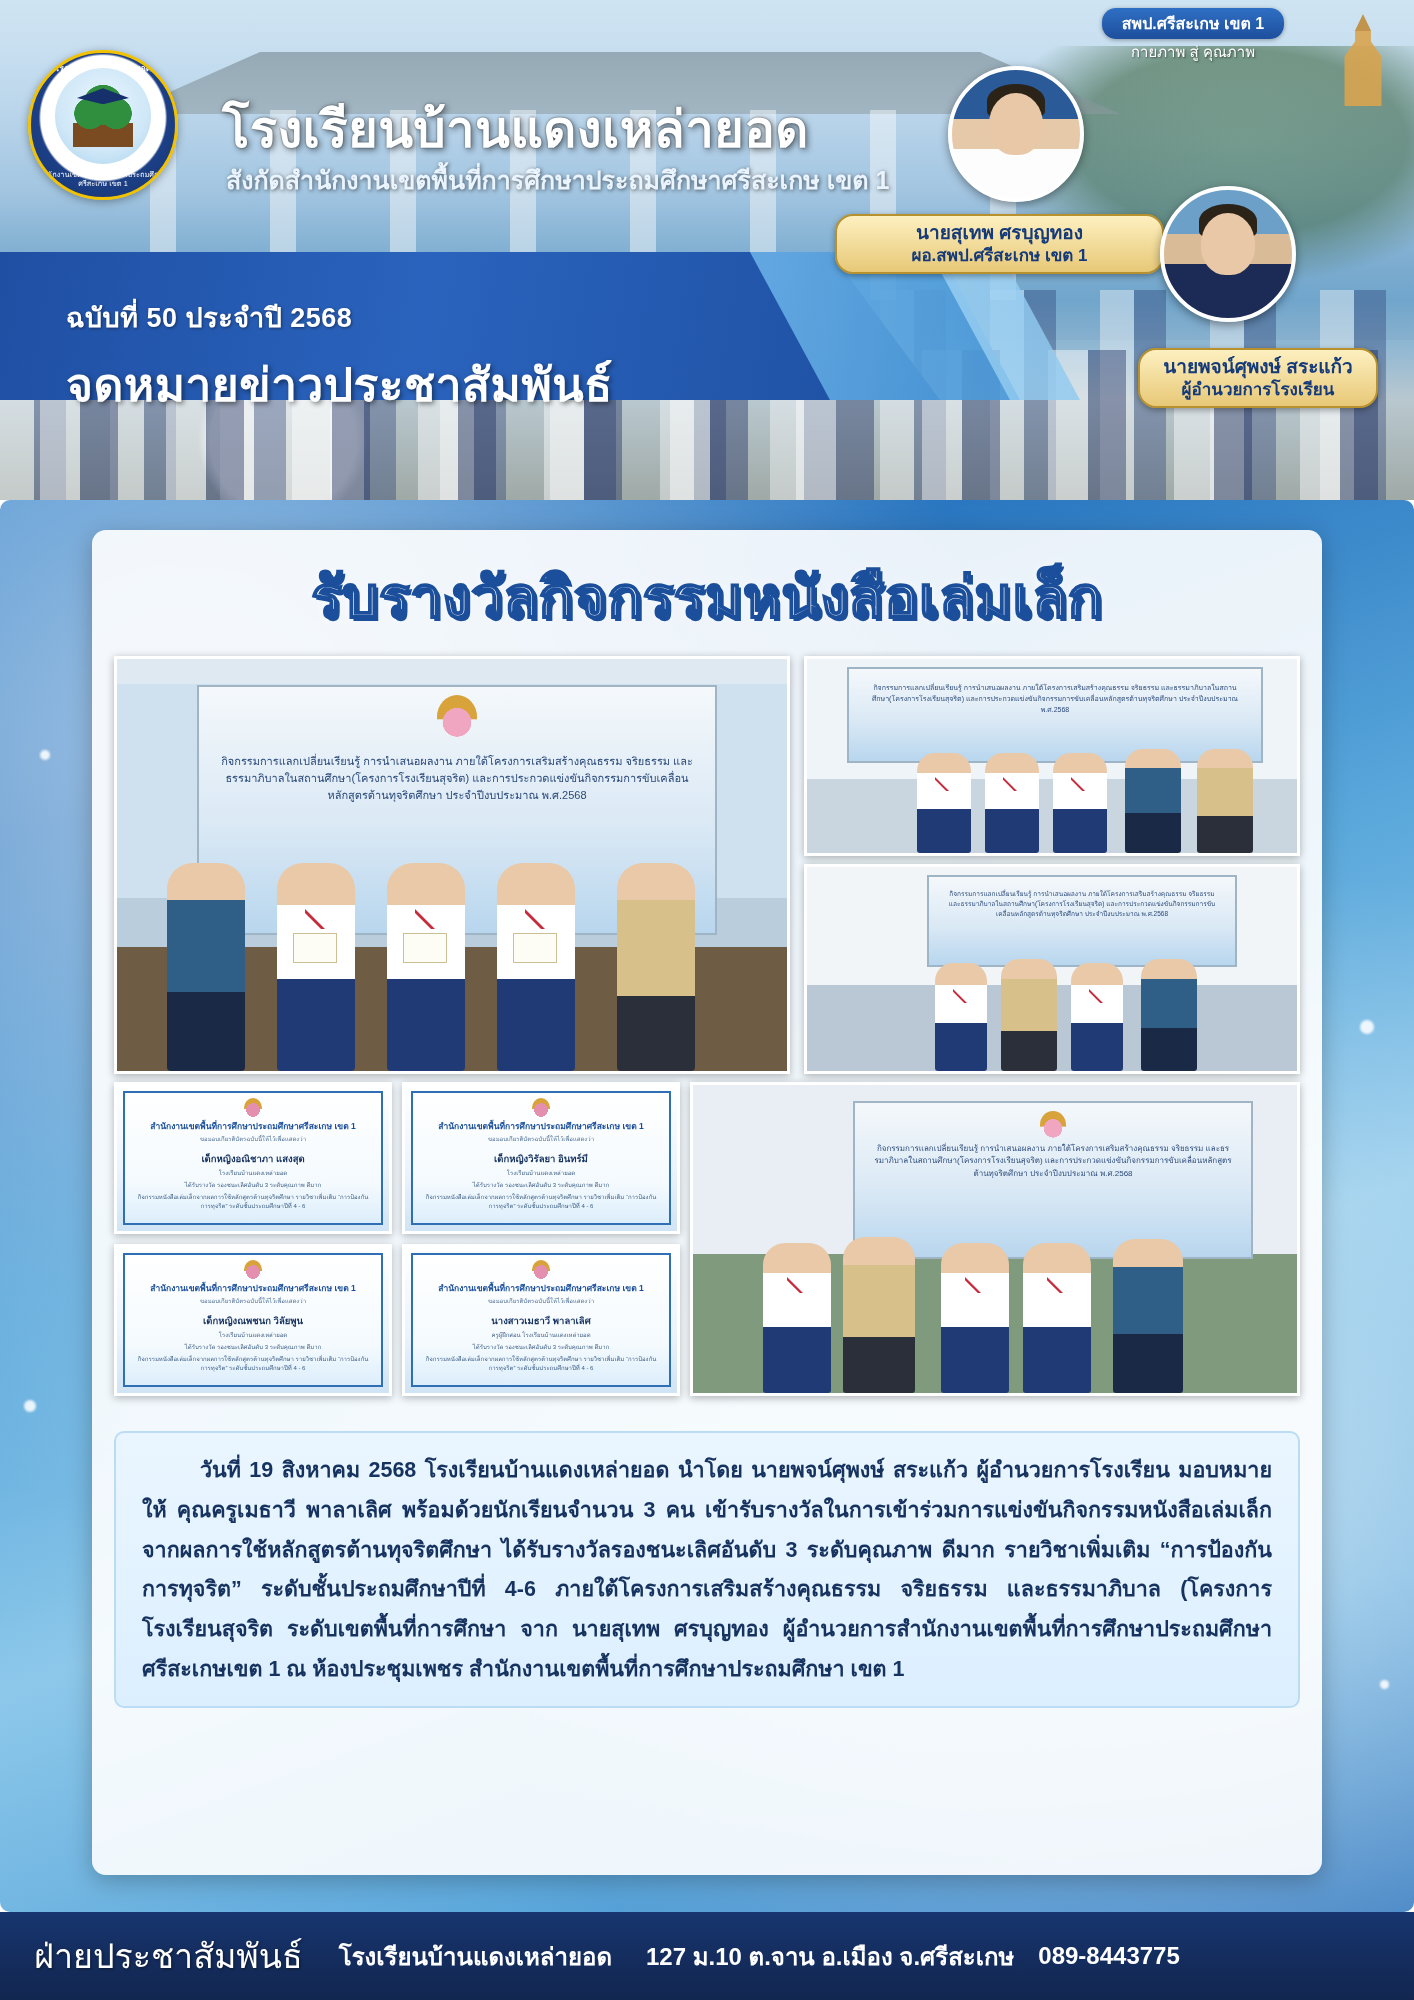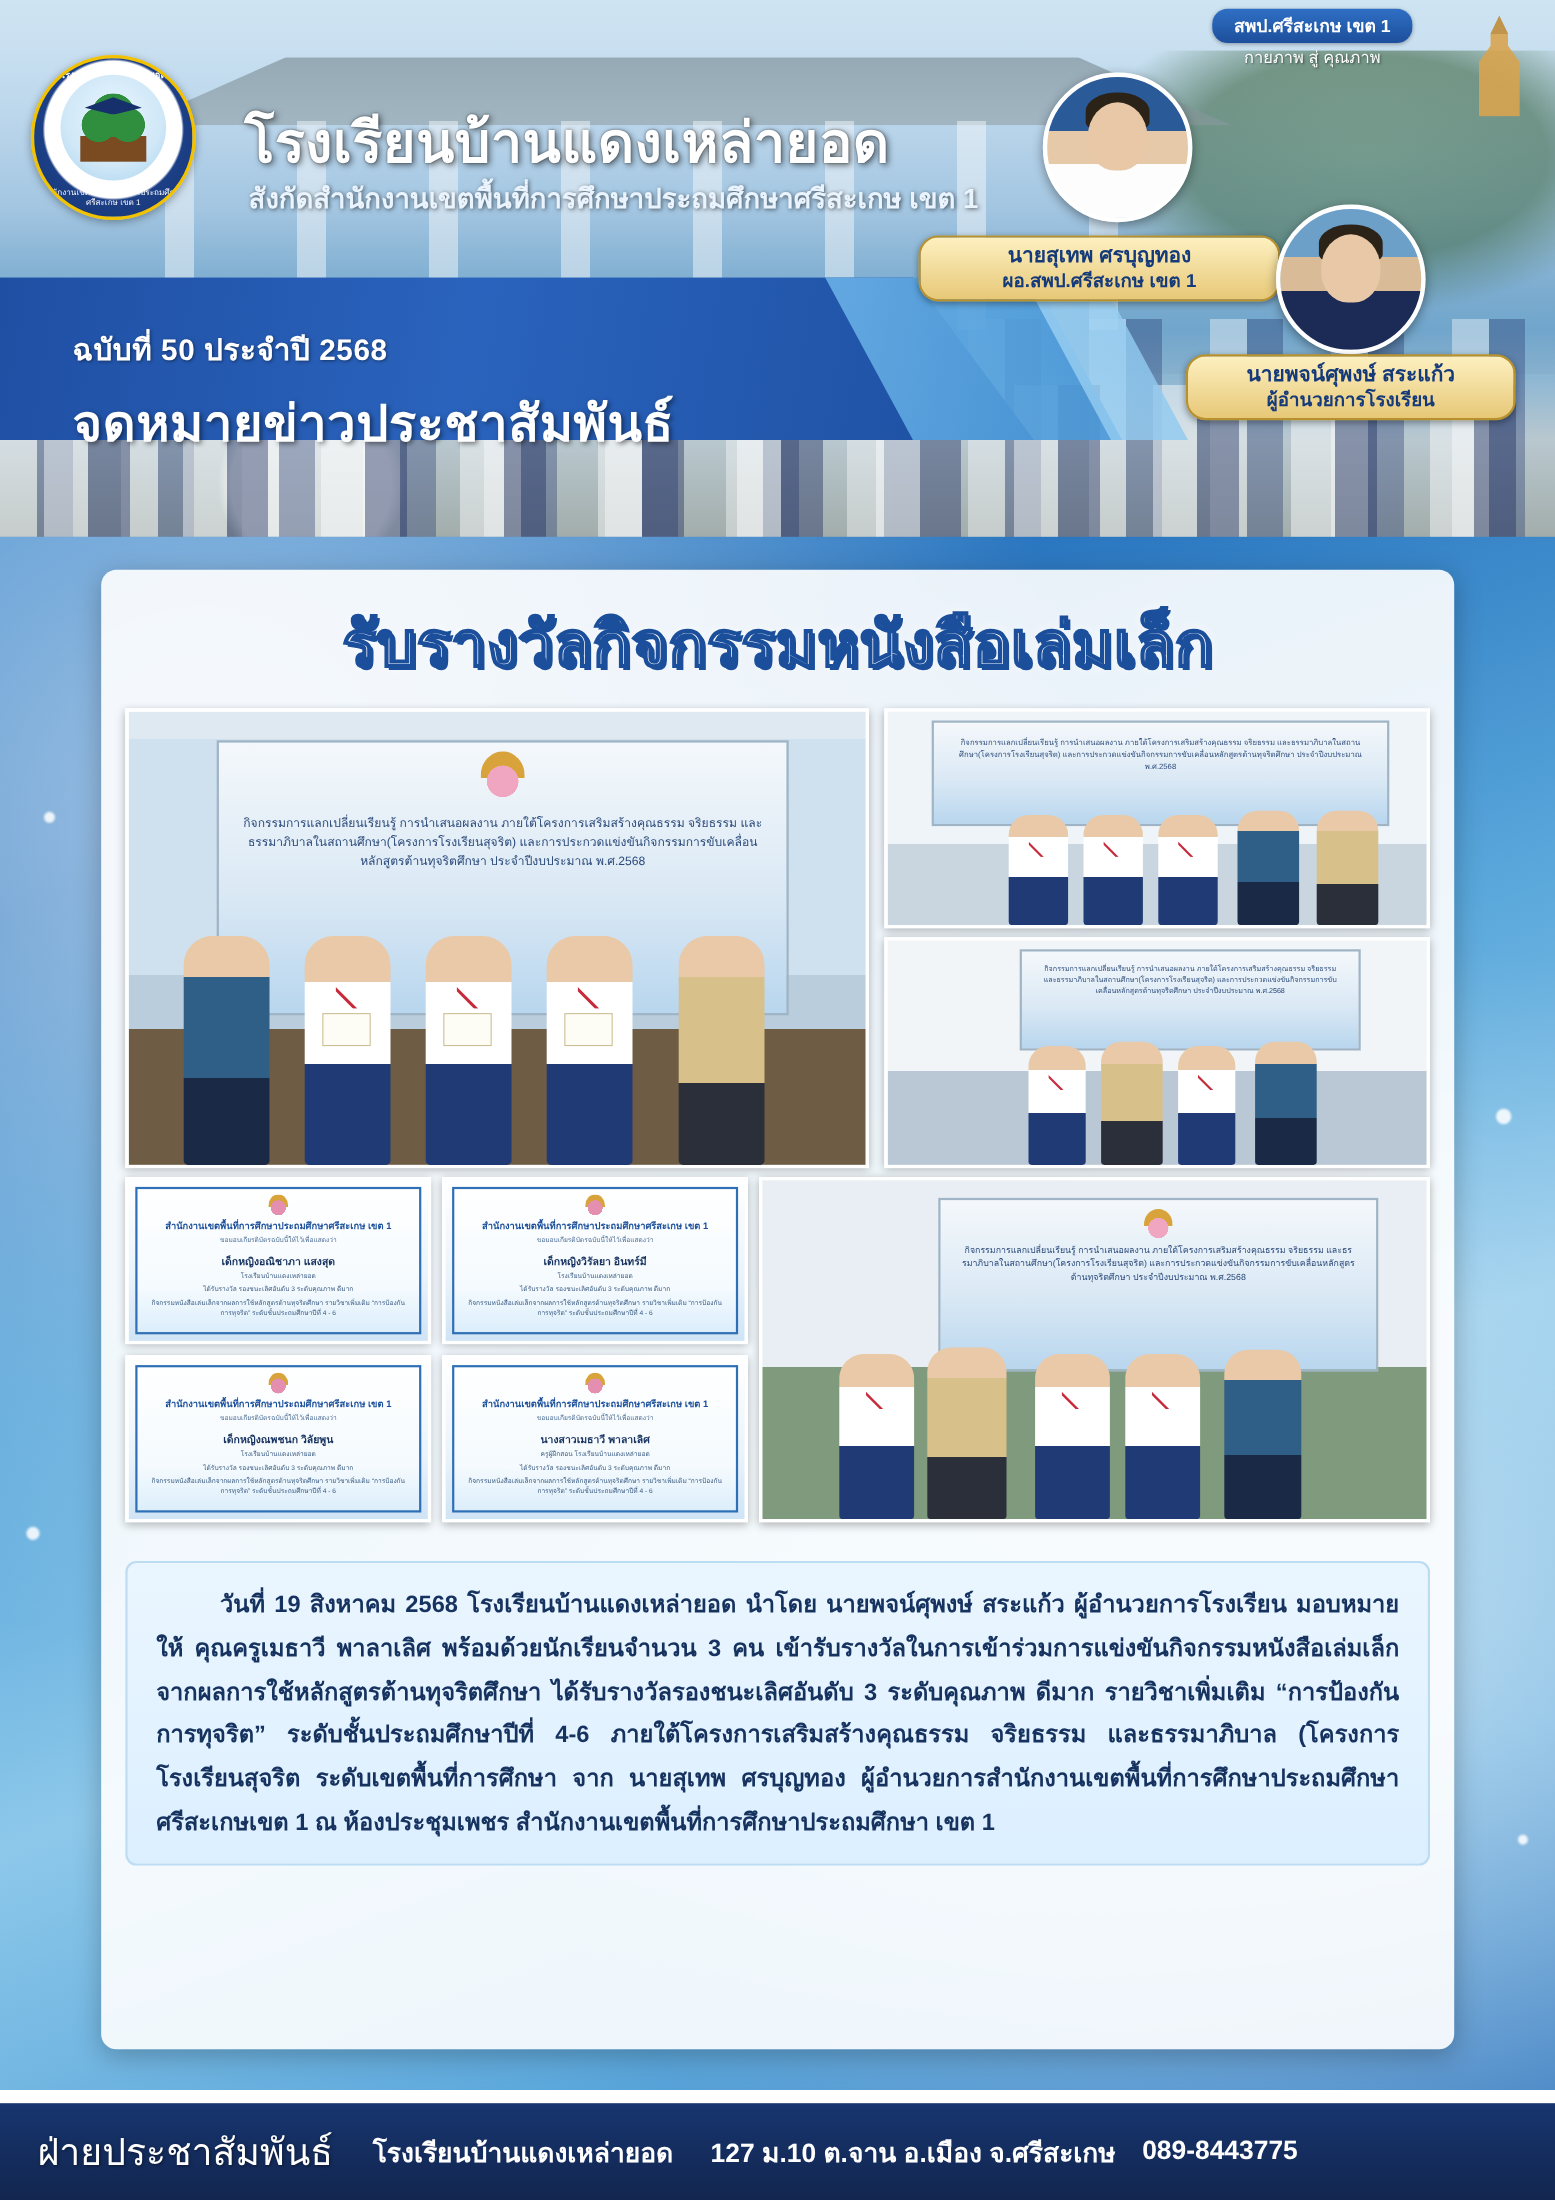--- a/index.html
+++ b/index.html
@@ -207,31 +207,32 @@
     background: linear-gradient(180deg,#fdf0c0,#e7c877);
     border: 2px solid #b8912f;
     border-radius: 18px;
     text-align: center;
     color: #153a7a; font-weight: bold;
     padding: 5px 16px 6px;
     box-shadow: 0 2px 6px rgba(0,0,0,.35);
     line-height: 1.25;
   }
   .plate1 { right: 250px; top: 214px; width: 329px; }
-  .plate2 { right: 36px; top: 322px; width: 300px; }
+  .plate2 { right: 36px; top: 348px; width: 240px; }
   .np1 { font-size: 19px; }
   .np2 { font-size: 17px; }
 
   
   .body-wrap {
-    position: absolute; left: 0; top: 488px; width: 1414px; height: 1412px;
+    position: absolute; left: 0; top: 500px; width: 1414px; height: 1412px;
     background:
       radial-gradient(ellipse at 14% 18%, rgba(255,255,255,.55), rgba(255,255,255,0) 46%),
       radial-gradient(ellipse at 88% 72%, rgba(255,255,255,.5), rgba(255,255,255,0) 45%),
       linear-gradient(160deg,#2f7fc8 0%, #2a76c0 18%, #59a7db 42%, #8dc8ea 62%, #5ea9dc 82%, #2b74bd 100%);
+    border-radius: 10px;
   }
   .sparkle { position: absolute; background: rgba(255,255,255,.85); border-radius: 50%; filter: blur(1px); }
   .content-card {
     position: absolute; left: 92px; top: 30px; width: 1230px; height: 1345px;
     background: rgba(255,255,255,.9);
     border-radius: 14px;
     box-shadow: 0 6px 24px rgba(0,0,0,.25);
     padding: 16px 22px;
   }
   .headline {

